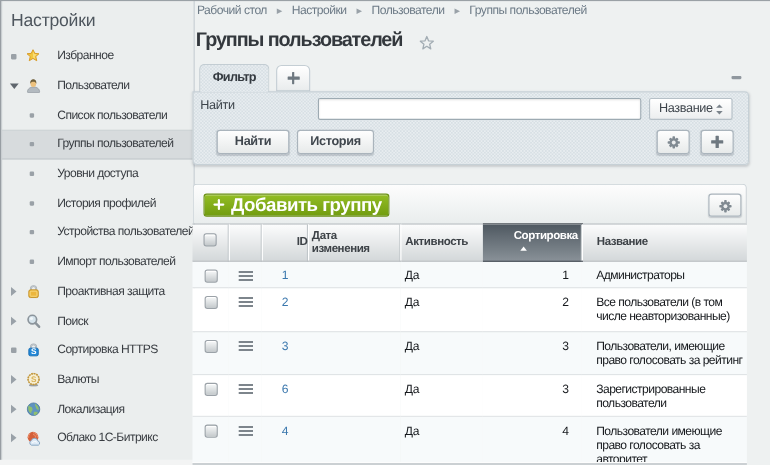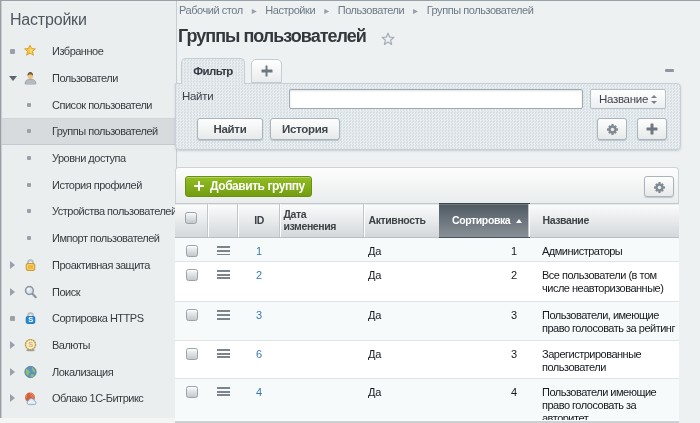--- a/index.html
+++ b/index.html
@@ -34,21 +34,21 @@
 .updn{position:absolute;right:8px;top:4.5px;width:0;height:0;border-left:3px solid transparent;border-right:3px solid transparent;border-bottom:3.5px solid #7a838b}
 .updn2{position:absolute;right:8px;bottom:4.5px;width:0;height:0;border-left:3px solid transparent;border-right:3px solid transparent;border-top:3.5px solid #7a838b}
 .gbtn{position:absolute;background:linear-gradient(#fefefe,#e7eaea);border:1px solid #aab4bc;border-radius:3px;box-shadow:0 1px 1px rgba(120,130,140,.35);font-size:11.5px;font-weight:bold;letter-spacing:-.3px;color:#40474e;text-align:center;z-index:3}
 #btn-find{left:32px;top:118px;width:66px;height:22px;line-height:21px}
 #btn-cancel{left:105px;top:118px;width:70px;height:22px;line-height:21px}
 #btn-gear1{left:432px;top:118px;width:30px;height:22px}
 #btn-plus1{left:472px;top:118px;width:30px;height:22px;font-size:15px;color:#6d7780;line-height:20px}
 .gearwrap{display:block;margin:4px auto 0}
 
 #toolbar{position:absolute;left:10px;top:167px;width:504px;height:36px;background:linear-gradient(#fdfdfd,#e9eded);border:1px solid #ccd4d8;border-bottom:none;border-radius:4px 4px 0 0}
-#btn-add{position:absolute;left:20px;top:176px;height:21px;background:linear-gradient(#93bd24,#729d10);border:1px solid #6a9012;border-radius:3px;color:#fff;font-size:12px;font-weight:bold;letter-spacing:-.45px;line-height:19px;padding:0 6px 0 24px;box-shadow:inset 0 1px 0 rgba(255,255,255,.3);z-index:3}
+#btn-add{position:absolute;left:20px;top:176px;height:21px;background:linear-gradient(#93bd24,#729d10);border:1px solid #6a9012;border-radius:3px;color:#fff;font-size:17px;font-weight:bold;letter-spacing:-.45px;line-height:19px;padding:0 6px 0 24px;box-shadow:inset 0 1px 0 rgba(255,255,255,.3);z-index:3}
 #btn-add .pl{position:absolute;left:8px;top:4px;width:10px;height:10px}
 #btn-add .pl:before{content:"";position:absolute;left:3.8px;top:0;width:2.4px;height:10px;background:#fff;border-radius:1px}
 #btn-add .pl:after{content:"";position:absolute;left:0;top:3.8px;width:10px;height:2.4px;background:#fff;border-radius:1px}
 #btn-gear2{left:479px;top:176px;width:30px;height:21px}
 
 #grid{position:absolute;left:10px;top:203px;width:504px;border-collapse:collapse;table-layout:fixed;font-size:11px;letter-spacing:-.2px;color:#16191d}
 #grid th{height:34px;background:linear-gradient(#fbfcfc,#d3d7d9);border-top:1px solid #c2c8cb;border-bottom:1px solid #b8bec1;font-size:10.5px;letter-spacing:-.4px;color:#3d4247;text-align:left;font-weight:bold;vertical-align:middle;padding:0;line-height:11.8px}
 #grid th.vs{border-left:1px solid #fff;box-shadow:-1px 0 0 #c0c6c9}
 #grid th.dark{background:linear-gradient(#505a62,#899198);color:#fff;border-top:1px solid #3f474e;border-bottom:1px solid #4a525a}
 #grid td{vertical-align:top;padding:7px 0 0 0;line-height:13.2px}
@@ -236,24 +236,24 @@
         <col style="width:75px">
         <col style="width:90px">
         <col style="width:150px">
       </colgroup>
 <tbody>
         <tr>
 <th style="vertical-align:top">
             <div class="cb" style="margin-top:7.5px"></div>
           </th>
 <th class="vs"></th>
-<th class="vs" style="text-align:center">ID</th>
+<th class="vs" style="text-align:right">ID</th>
 <th class="vs" style="padding-left:3px">Дата<br>изменения</th>
 <th class="vs" style="padding-left:4px">Активность</th>
-<th class="dark" style="padding-left:13px">Сортировка<span style="display:inline-block;margin-left:6px;width:0;height:0;border-left:3.5px solid transparent;border-right:3.5px solid transparent;border-bottom:4px solid #fff;vertical-align:1px"></span></th>
+<th class="dark" style="padding-left:28px">Сортировка<span style="display:inline-block;margin-left:6px;width:0;height:0;border-left:3.5px solid transparent;border-right:3.5px solid transparent;border-bottom:4px solid #fff;vertical-align:1px"></span></th>
 <th class="vs" style="padding-left:13px">Название</th>
 </tr>
 <tr class="odd" style="height:24px">
           <td>
             <div class="cb"></div>
           </td>
           <td>
             <div class="burger"><i></i></div>
           </td>
           <td>

